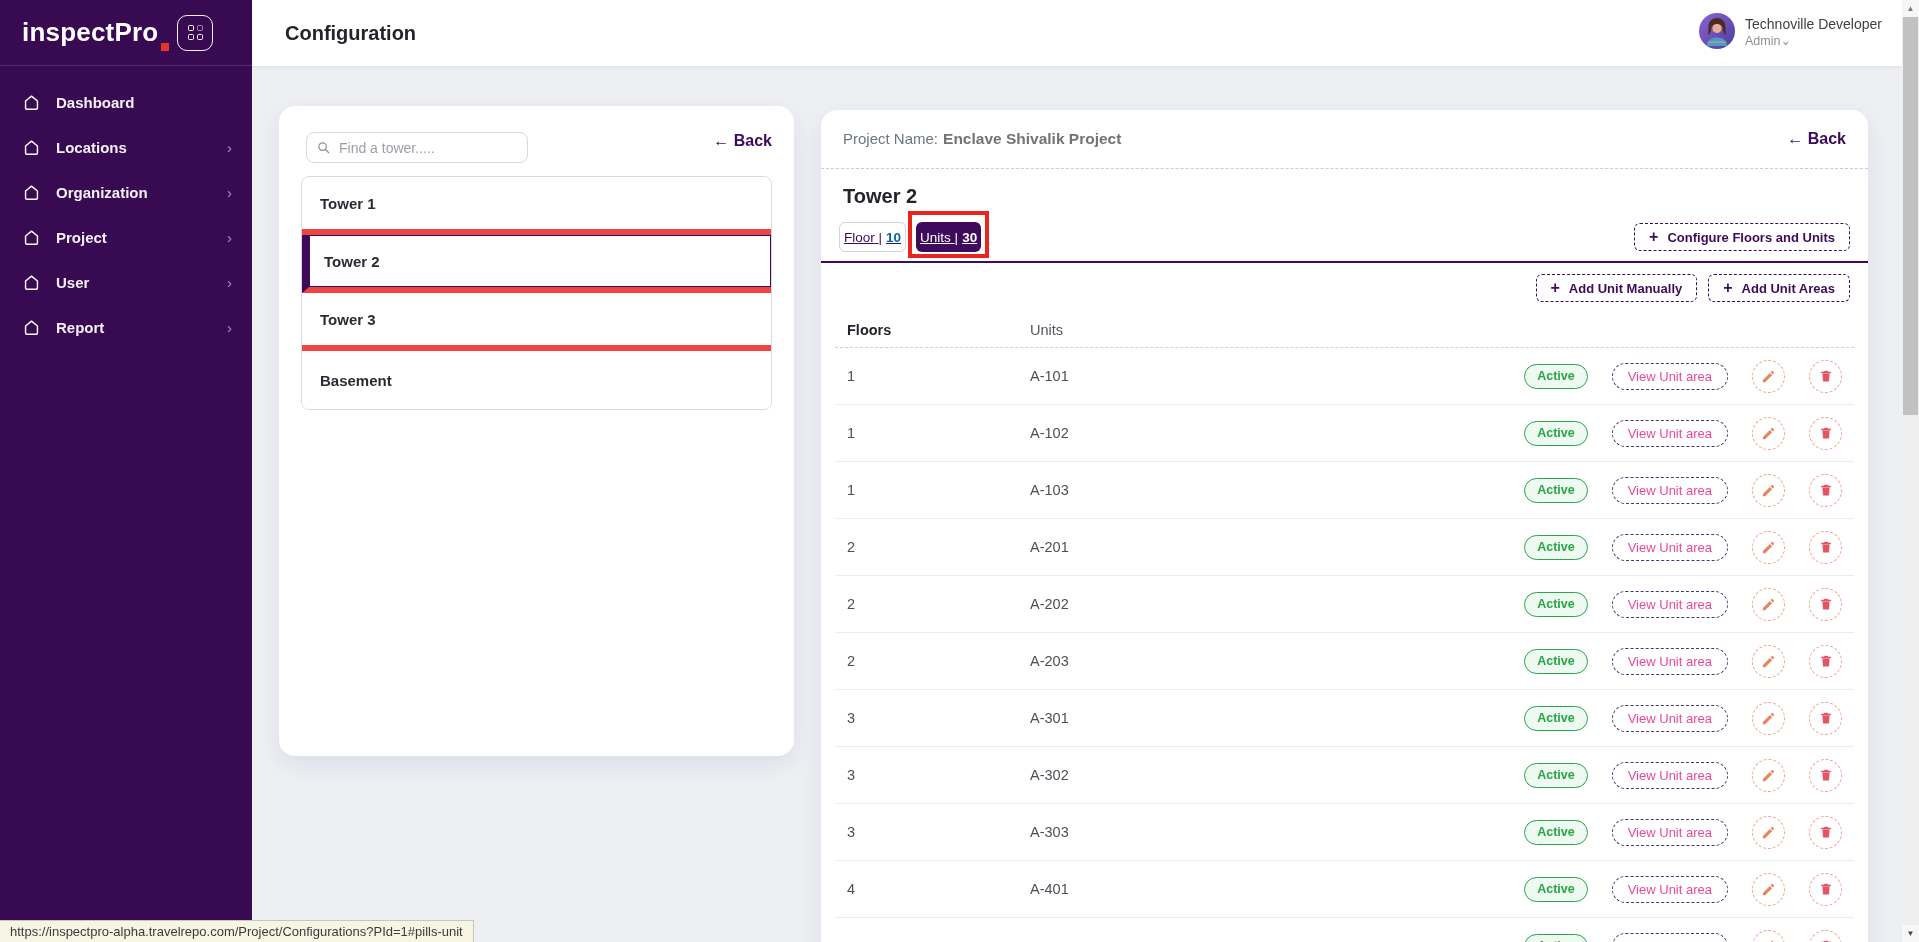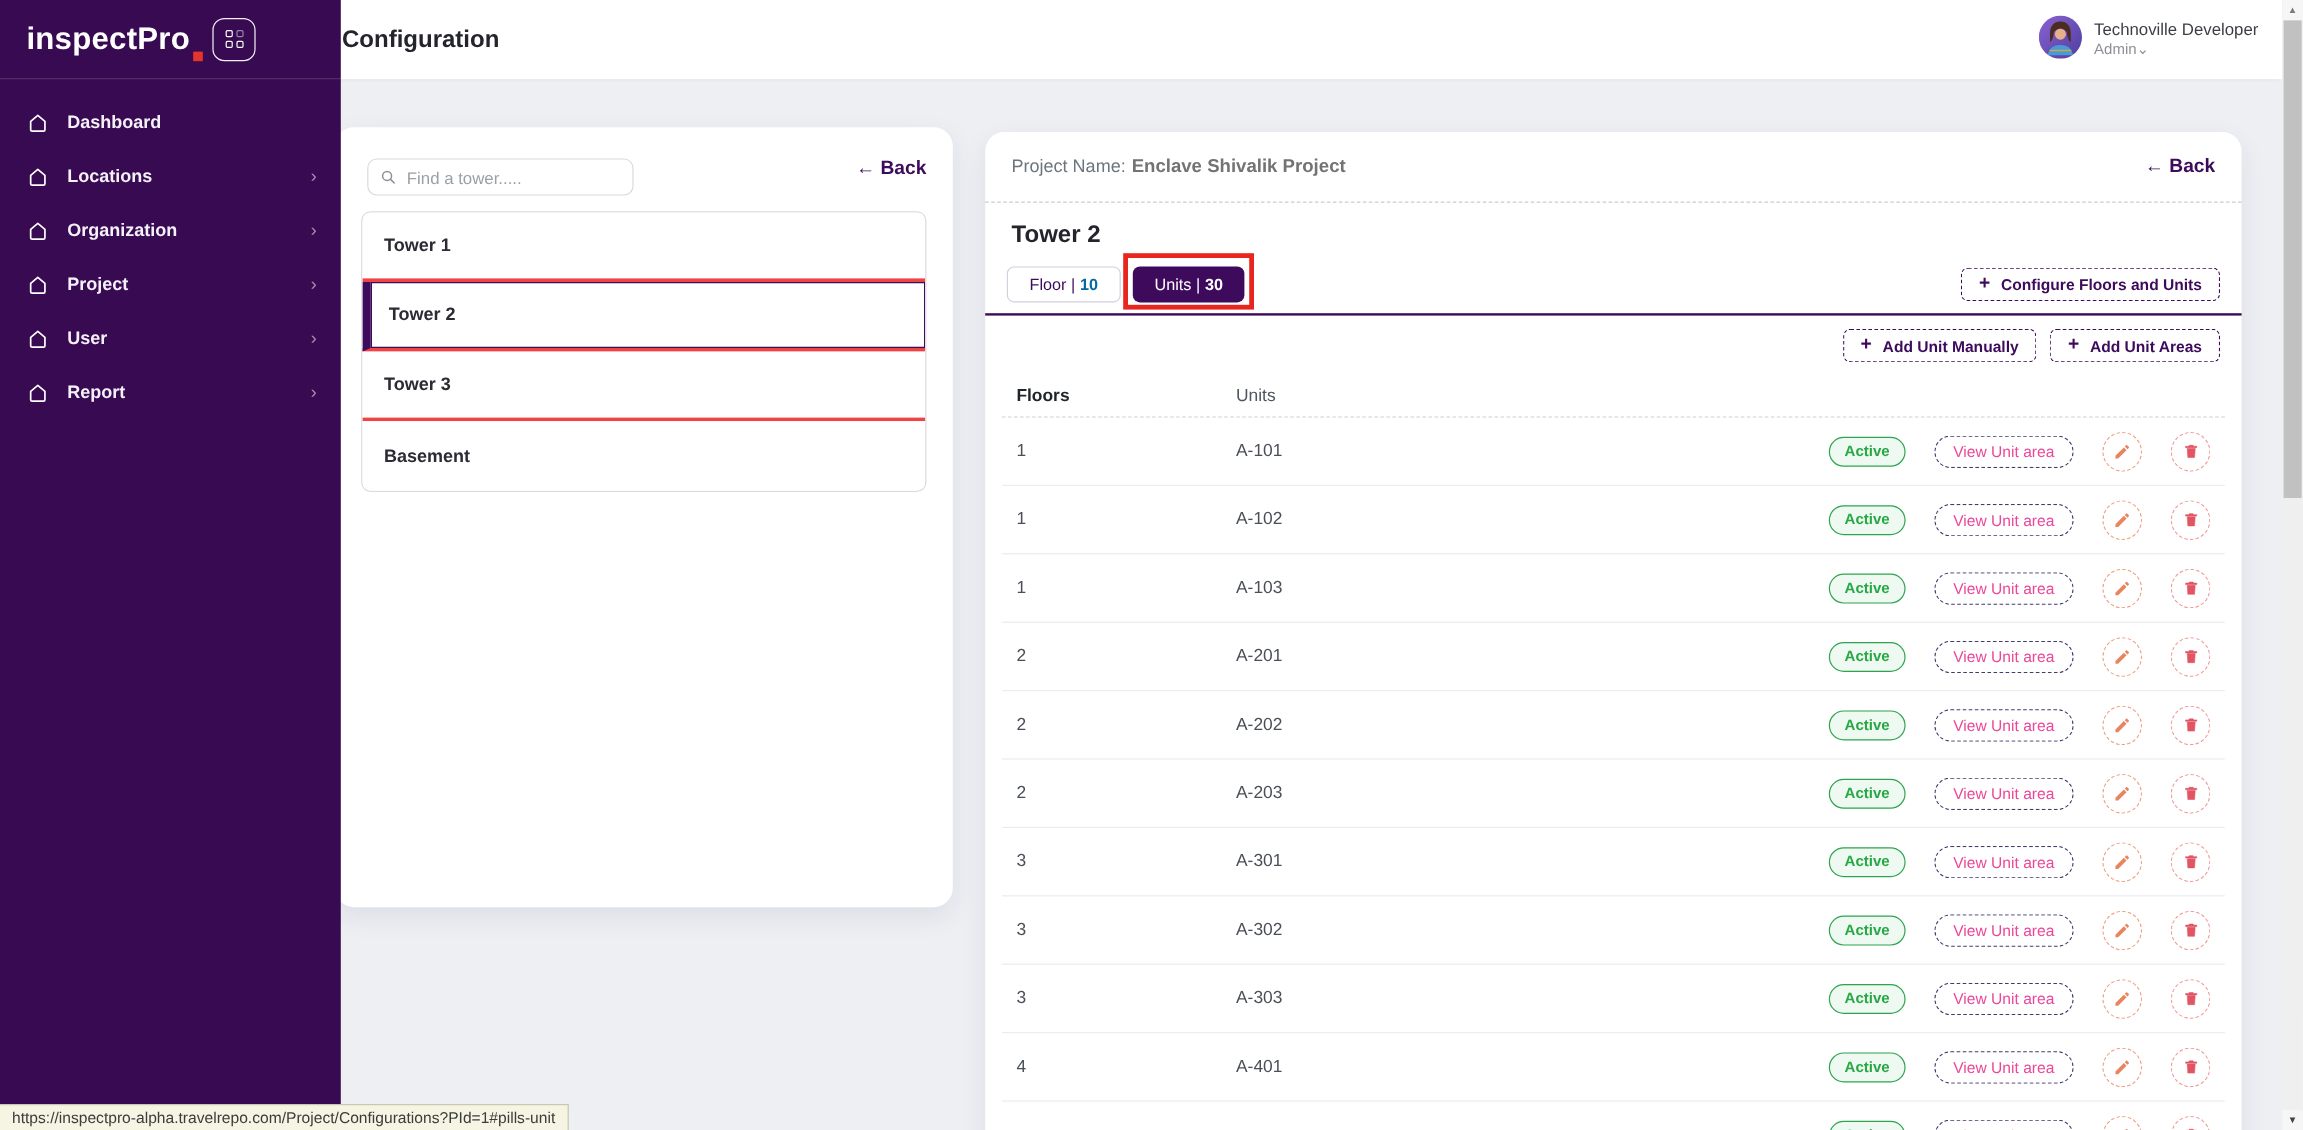--- a/index.html
+++ b/index.html
@@ -1,20 +1,20 @@
 <!DOCTYPE html>
 <html><head>
 <meta charset="utf-8">
 <style>
   * { margin:0; padding:0; box-sizing:border-box; }
   html,body { width:1919px; height:942px; overflow:hidden; font-family:"Liberation Sans", sans-serif; background:#edeff3; }
   body { position:relative; }
 
   
-  .sidebar { position:absolute; left:0; top:0; width:284px; height:942px; background:#380a52; color:#fff; z-index:5; }
+  .sidebar { position:absolute; left:0; top:0; width:252px; height:942px; background:#380a52; color:#fff; z-index:5; }
   .logo-row { height:66px; display:flex; align-items:center; padding:0 16px 0 22px; border-bottom:1px solid rgba(255,255,255,0.14); }
   .logo-text { font-size:26px; font-weight:800; letter-spacing:0.2px; }
   .logo-dot { width:8px; height:8px; background:#e5342c; display:inline-block; margin:0 8px 2px 3px; align-self:flex-end; margin-bottom:14px; }
   .grid-btn { width:36px; height:36px; border:1.6px solid rgba(255,255,255,0.95); border-radius:10px; display:flex; align-items:center; justify-content:center; cursor:pointer; }
   .grid-ic { display:grid; grid-template-columns:6px 6px; grid-template-rows:6px 6px; gap:3px; }
   .grid-ic i { border:1.6px solid #fff; border-radius:1.5px; display:block; }
   .grid-ic i:nth-child(2) { opacity:0.5; }
   .nav { padding-top:14px; }
   .nav-item { height:45px; display:flex; align-items:center; padding:0 20px 0 22px; cursor:pointer; font-size:15px; font-weight:700; color:#f4f1f8; }
   .nav-item .hico { width:20px; height:20px; margin-right:14px; display:flex; align-items:center; }
@@ -32,33 +32,33 @@
   .content { position:absolute; left:252px; top:66px; width:1650px; height:876px; background:#edeff3; }
 
   
   .tower-card { position:absolute; left:27px; top:40px; width:515px; height:650px; background:#fff; border-radius:16px; box-shadow:0 8px 22px rgba(40,40,90,0.08); padding:26px 22px; }
   .tower-card .back-link { position:absolute; right:22px; top:26px; color:#3d0a5c; font-weight:800; font-size:16px; cursor:pointer; }
   .search-wrap { position:relative; width:222px; margin-left:5px;border-radius:10px; }
   .search-wrap svg { position:absolute; left:10px; top:8px; }
   .search-input { width:222px; height:31px; border:1px solid #d7dae0; border-radius:8px; padding:0 10px 0 32px; font-size:14px; color:#444; outline:none; font-family:"Liberation Sans", sans-serif; }
   .search-input::placeholder { color:#9aa0a8; }
   .tower-list { margin-top:13px; border:1px solid #d7dae0; border-radius:8px; overflow:hidden; }
-  .tower-item { height:58px; display:flex; align-items:center; padding:0 18px; font-size:15px; font-weight:700; color:#2b2b33; border-bottom:3px solid #ef4444; cursor:pointer; background:#fff; }
+  .tower-item { height:58px; display:flex; align-items:center; padding:0 18px; font-size:15px; font-weight:700; color:#2b2b33; border-bottom:6px solid #ef4444; cursor:pointer; background:#fff; }
   .tower-item:last-child { border-bottom:none; }
   .tower-item.selected { border-left:7px solid #3d0a5c; box-shadow:inset 0 0 0 1px #3d0a5c; padding-left:15px; }
 
   
   .detail-card { position:absolute; left:569px; top:44px; width:1047px; height:980px; background:#fff; border-radius:16px 16px 0 0; box-shadow:0 8px 22px rgba(40,40,90,0.08); }
   .detail-header { height:59px; display:flex; align-items:center; justify-content:space-between; padding:0 22px; border-bottom:1px dashed #c9ccd4; }
   .project-line { font-size:15px; color:#6c757d; }
   .project-line b { color:#737373; font-size:15.5px; margin-left:5px; }
   .detail-header .back-link { color:#3d0a5c; font-weight:800; font-size:16px; cursor:pointer; }
   .tower-title { margin:16px 22px 0; font-size:20px; font-weight:700; color:#24242c; }
   .tabs-row { margin-top:14px; padding:0 18px 9px; border-bottom:2px solid #3d0a5c; display:flex; align-items:center; }
-  .tab { height:30px; display:flex; align-items:center; border-radius:6px; padding:0 18px; font-size:13.5px; cursor:pointer; }
+  .tab { height:30px; display:flex; align-items:center; border-radius:6px; padding:0 4px; font-size:13.5px; cursor:pointer;text-decoration:underline; }
   .tab .cnt { font-weight:800; margin-left:4px; }
   .tab.inactive { background:#fff; border:1px solid #d4d0dd; color:#3d0a5c; margin-right:10px; }
   .tab.inactive .cnt { color:#0369a1; }
   .tab.active { background:#3d0a5c; color:#fff; position:relative; }
   .annot-box { position:absolute; left:-8px; right:-8px; top:-11px; bottom:-6px; border:4px solid #e8261d; pointer-events:none; }
   .dashed-btn { border:1.5px dashed #3d0a5c; background:#fff; color:#3d0a5c; border-radius:6px; height:28px; display:flex; align-items:center; font-size:13px; font-weight:600; padding:0 14px; cursor:pointer; gap:9px; font-family:"Liberation Sans", sans-serif; }
   .dashed-btn .plus { font-size:16px; font-weight:700; }
   .tabs-row .dashed-btn { margin-left:auto; }
   .actions-row { margin-top:11px; padding:0 18px; display:flex; justify-content:flex-end; gap:11px; }
 

